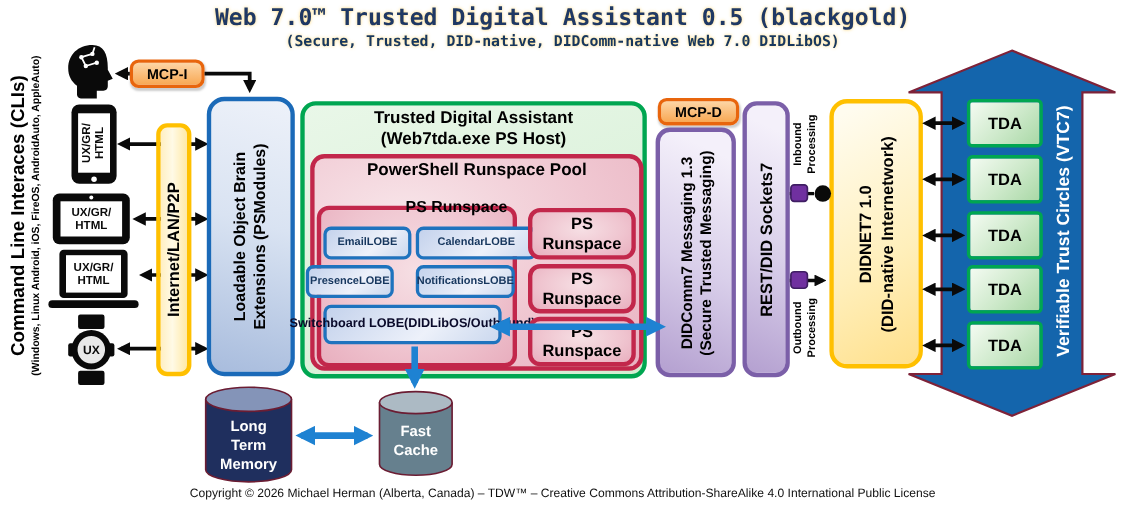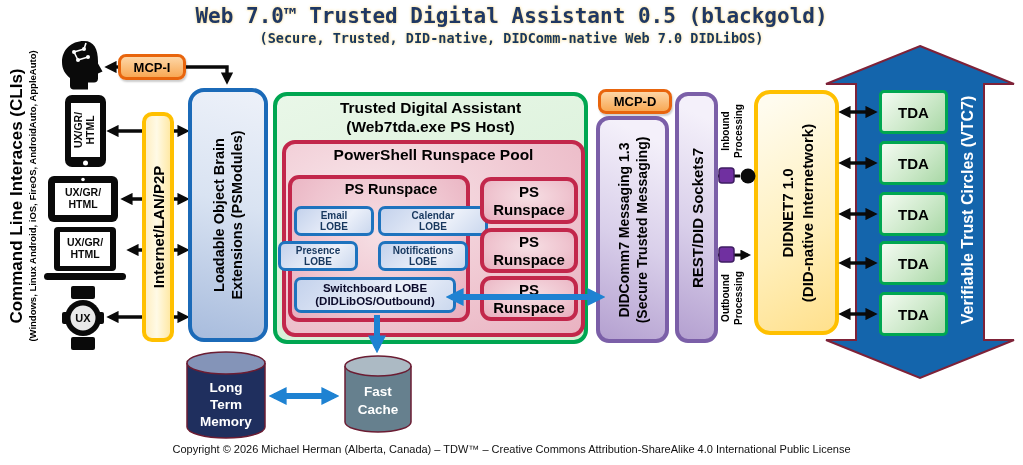--- a/index.html
+++ b/index.html
@@ -12,24 +12,24 @@
   .box{position:absolute;box-sizing:border-box;}
   .yellowbar{border:4px solid #FFC000;border-radius:10px;
        background:linear-gradient(to right,#FFEFC2,#FFFAE6 45%,#FFE9A6);}
   .bluebox{border:4px solid #1B6AB8;border-radius:16px;
        background:linear-gradient(15deg,#A8BCDD,#D9E3F2 55%,#EDF1F9);}
   .greenbox{border:4px solid #00A651;border-radius:14px;
        background:linear-gradient(160deg,#E9F7E8,#D2EED2);}
   .redbox{border:4px solid #C2274B;border-radius:13px;
        background:radial-gradient(ellipse at 28% 30%,#F8E6EA 0%,#F0C8D2 55%,#E9B2C1 100%);}
   .redbox2{border:4px solid #C2274B;border-radius:11px;
-       background:radial-gradient(ellipse at 50% 40%,#F6DFE4 0%,#EFC4CF 60%,#E8AEBE 100%);}
+       background:radial-gradient(ellipse at 50% 40%,#F6DFE4 0%,#EFC4CF 60%,#E8AEBE 100%);margin-top:12px;}
   .lobe{border:3px solid #1E73BE;border-radius:7px;
        background:linear-gradient(135deg,#C4D2EC,#EDF1FA 60%,#CBD8EE);
-       color:#17375E;font-weight:700;display:flex;flex-direction:column;
+       color:#17375E;font-weight:700;display:flex;flex-direction:row;
        align-items:center;justify-content:center;line-height:1.15;text-align:center;}
   .purplebox{border:4px solid #7B5FA8;border-radius:13px;
        background:linear-gradient(25deg,#B4A0D0 0%,#D9CFEA 45%,#F4F0FA 90%);}
   .goldbox{border:4px solid #FFC000;border-radius:16px;
        background:linear-gradient(150deg,#FFFCEF 5%,#FFEFBB 60%,#FFE08C);}
   .tdanode{border:3px solid #00A651;border-radius:5px;
        background:linear-gradient(135deg,#F4FBF2,#CDE9CA 55%,#A9D8A6);
        display:flex;align-items:center;justify-content:center;font-weight:700;font-size:15px;color:#000;}
   .badge{border:3px solid #E8650D;border-radius:8px;
        background:linear-gradient(180deg,#FDD6A6,#F8A854);
@@ -136,21 +136,21 @@
   <div class="box greenbox" style="left:273px;top:92px;width:315px;height:252px;"></div>
   <div class="ctext" style="left:283px;top:98px;width:295px;font-size:15.5px;line-height:1.25;">
     <div class="ln">Trusted Digital Assistant</div>
     <div class="ln">(Web7tda.exe PS Host)</div>
   </div>
 
   <div class="box redbox" style="left:282px;top:140px;width:303px;height:197px;"></div>
   <div class="ctext" style="left:292px;top:146px;width:283px;font-size:15.5px;">PowerShell Runspace Pool</div>
 
   <div class="box redbox2" style="left:288px;top:175px;width:182px;height:147px;"></div>
-  <div class="ctext" style="left:292px;top:181px;width:198px;font-size:14.5px;">PS Runspace</div>
+  <div class="ctext" style="left:292px;top:181px;width:198px;font-size:14.5px;padding-left:24px;">PS Runspace</div>
 
   <div class="box lobe" style="left:294px;top:206px;width:80px;height:30px;font-size:10px;">
     <div class="ln">Email</div>
     <div class="ln">LOBE</div>
   </div>
   <div class="box lobe" style="left:378px;top:206px;width:110px;height:30px;font-size:10px;">
     <div class="ln">Calendar</div>
     <div class="ln">LOBE</div>
   </div>
   <div class="box lobe" style="left:278px;top:241px;width:80px;height:30px;font-size:10px;">

